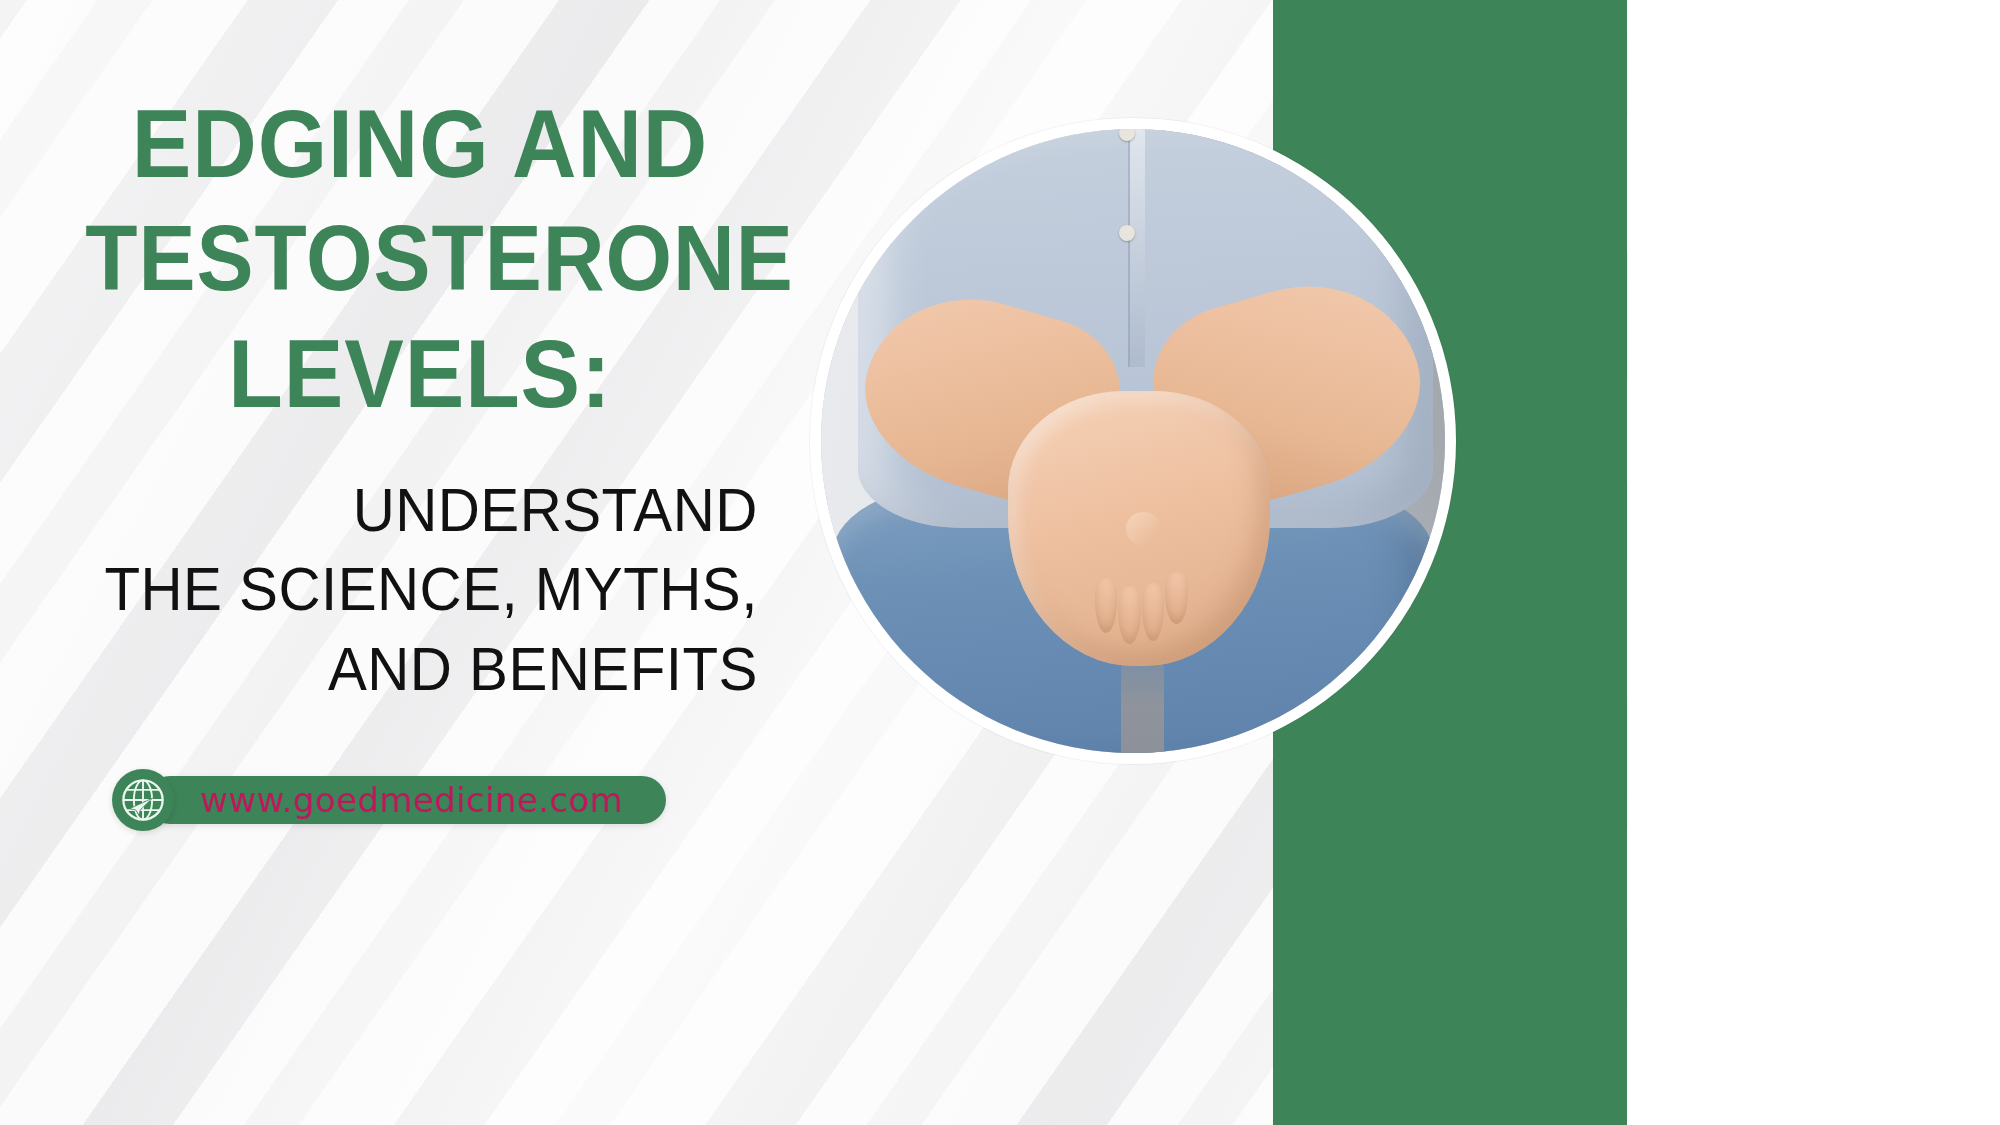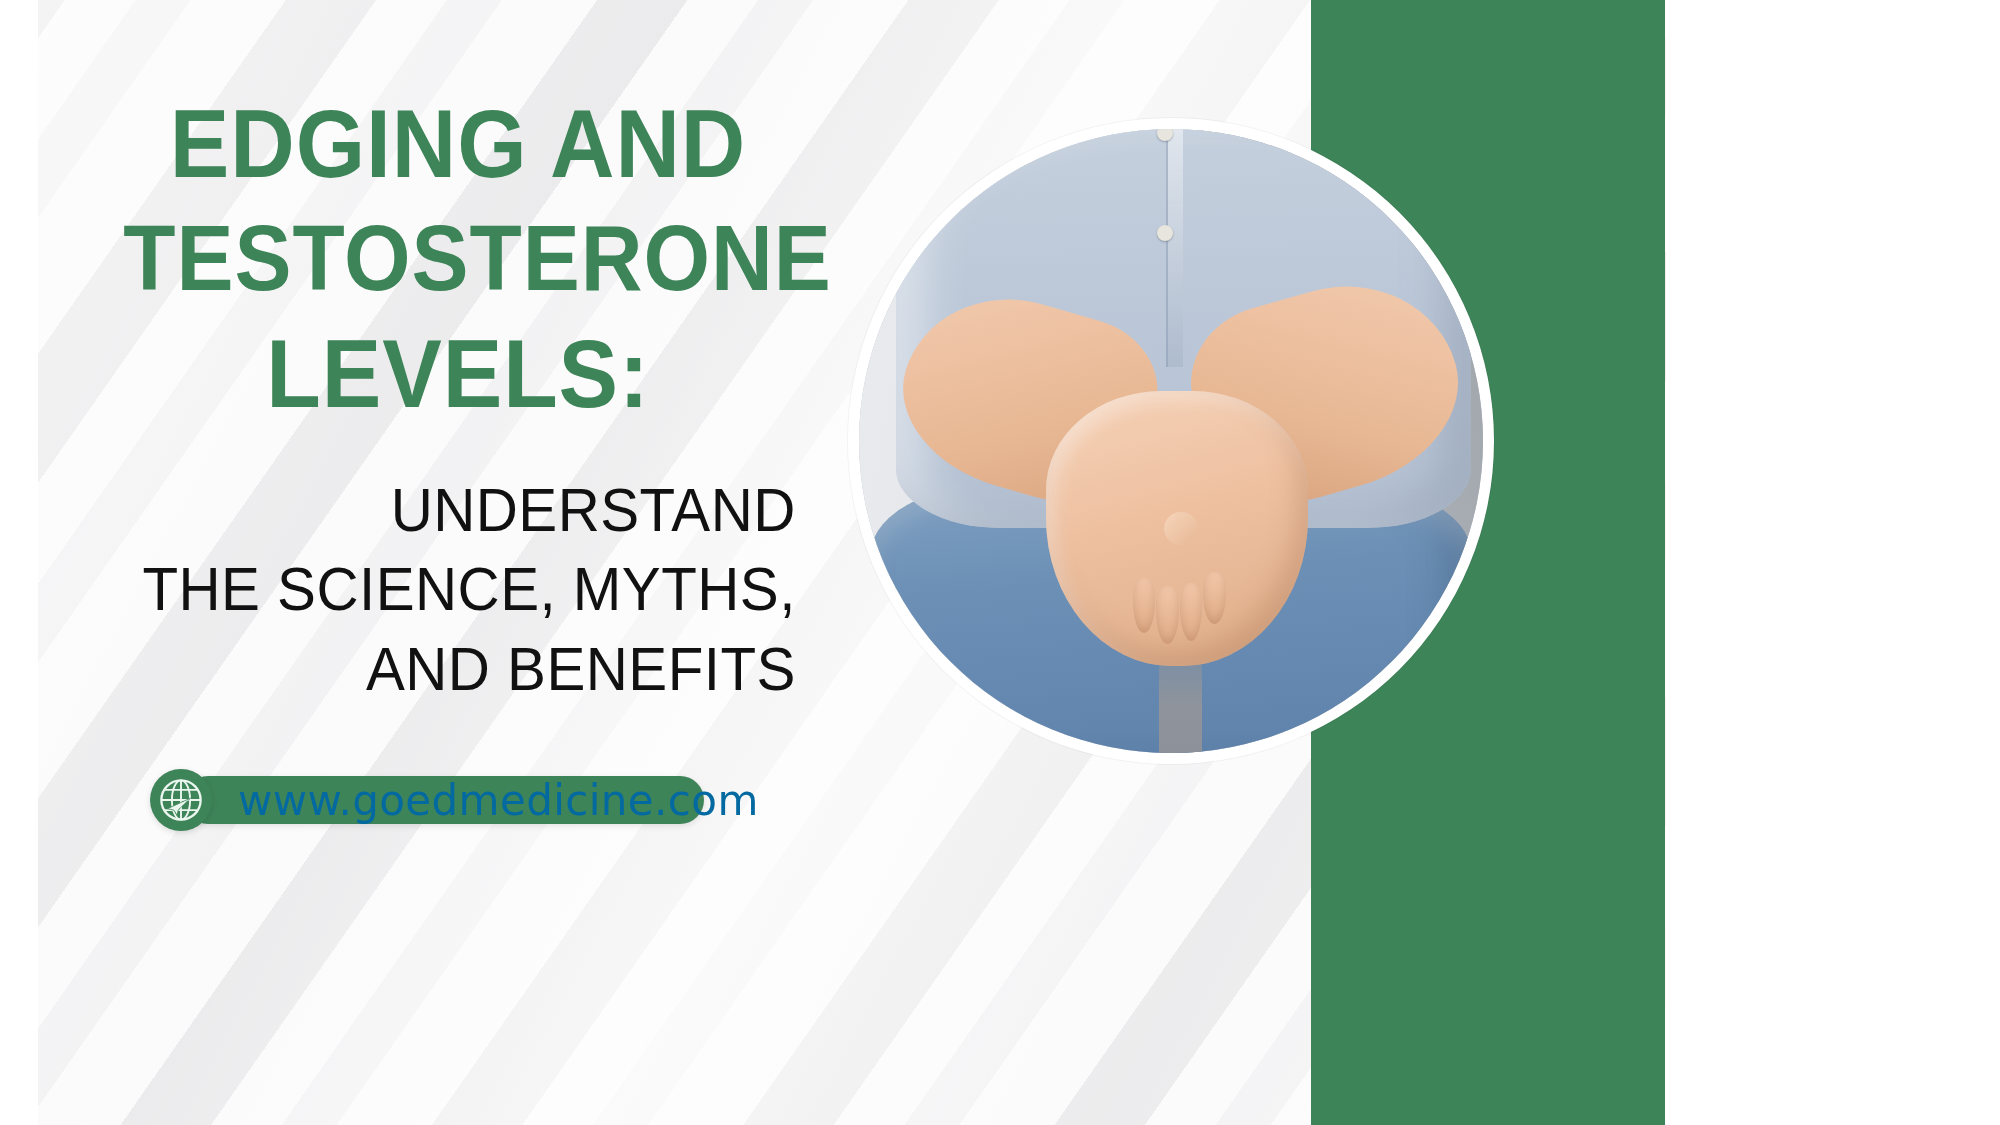--- a/index.html
+++ b/index.html
@@ -7,21 +7,20 @@
     padding: 0;
     background: #ffffff;
   }
   .canvas {
     position: relative;
     width: 1628px;
     height: 1125px;
     overflow: hidden;
     background: #fbfbfb;
     font-family: "Liberation Sans", sans-serif;
-    margin-left: 38px;
   }
 
   
   .bg-base {
     position: absolute;
     inset: 0;
     background: #fafafa;
   }
   .bg-stripes {
     position: absolute;
@@ -224,24 +223,24 @@
     background: #3E8459;
     display: flex;
     align-items: center;
     justify-content: center;
     box-shadow: 0 2px 6px rgba(0,0,0,0.12);
   }
   .url-text {
     position: relative;
     z-index: 2;
     margin-left: 26px;
-    color: #0369a1;
+    color: #be185d;
     font-family: "DejaVu Sans", sans-serif;
     font-weight: 400;
-    font-size: 42px;
+    font-size: 34px;
     letter-spacing: 0.4px;
     white-space: nowrap;
   }
 </style>
 </head>
 <body>
 
 <div class="canvas">
 
   <div class="bg-base"></div>

